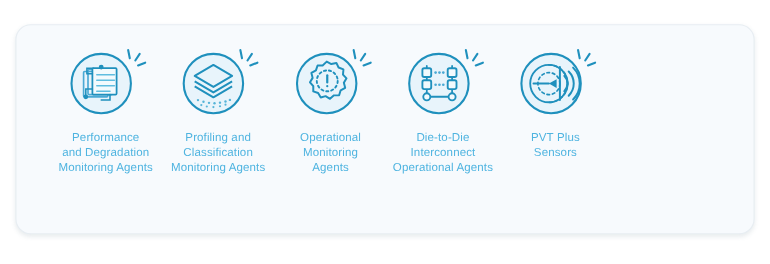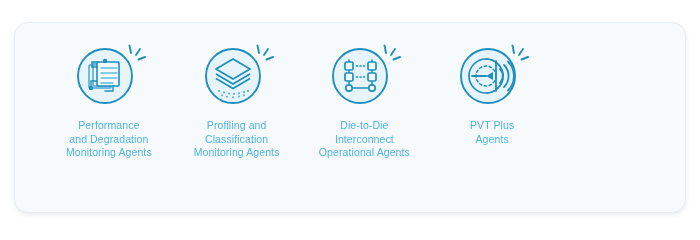--- a/index.html
+++ b/index.html
@@ -153,20 +153,46 @@
             <line x1="64" y1="13" x2="68" y2="7"></line>
             <line x1="66.5" y1="17.5" x2="73" y2="15"></line>
           </g>
         </svg>
       </div>
       <div class="label">Profiling and
 Classification
 Monitoring Agents</div>
     </div>
 
+    <div class="item">
+      <div class="icon-wrap">
+        <svg width="74" height="66" viewBox="0 0 74 66">
+          <circle cx="33" cy="34" r="27" fill="#e8f4fb" stroke="#1f90bd" stroke-width="1.9"></circle>
+          <path d="M33 14
+                   L37.2 16.2 L41.8 15.2 L43.8 19.4 L48.2 21.1 L47.8 25.8
+                   L51 29.2 L48.6 33.3 L49.8 37.8 L45.7 40.1 L44.3 44.6
+                   L39.6 44.7 L36 47.8 L32 45.4 L27.6 46.6 L25.2 42.6
+                   L20.8 41.1 L20.8 36.4 L17.8 32.8 L20.2 28.8 L19.1 24.3
+                   L23.2 22 L24.7 17.5 L29.3 17.5 Z" fill="none" stroke="#1f90bd" stroke-width="1.8" stroke-linejoin="round"></path>
+          <circle cx="33.5" cy="31.5" r="9.5" fill="none" stroke="#1f90bd" stroke-width="1.7" stroke-dasharray="2 2.6" stroke-linecap="round"></circle>
+          <g stroke="#1f90bd" stroke-width="2" stroke-linecap="round">
+            <line x1="33.5" y1="26.5" x2="33.5" y2="33"></line>
+            <line x1="33.5" y1="36.2" x2="33.5" y2="36.3"></line>
+          </g>
+          <g stroke="#1f90bd" stroke-width="1.9" stroke-linecap="round">
+            <line x1="59" y1="11" x2="57.5" y2="3.5"></line>
+            <line x1="64" y1="13" x2="68" y2="7"></line>
+            <line x1="66.5" y1="17.5" x2="73" y2="15"></line>
+          </g>
+        </svg>
+      </div>
+      <div class="label">Operational
+Monitoring
+Agents</div>
+    </div>
 
     <div class="item">
       <div class="icon-wrap">
         <svg width="74" height="66" viewBox="0 0 74 66">
           <circle cx="33" cy="34" r="27" fill="#e8f4fb" stroke="#1f90bd" stroke-width="1.9"></circle>
           <g fill="none" stroke="#1f90bd" stroke-width="1.6" stroke-linecap="round">
             <line x1="22" y1="18" x2="22" y2="49"></line>
             <line x1="45" y1="18" x2="45" y2="49"></line>
           </g>
           <g fill="#f2fafd" stroke="#1f90bd" stroke-width="1.7">
@@ -218,17 +244,17 @@
             <path d="M53 19.5 A20.5 20.5 0 0 1 53 48.5"></path>
           </g>
           <g stroke="#1f90bd" stroke-width="1.9" stroke-linecap="round">
             <line x1="59" y1="11" x2="57.5" y2="3.5"></line>
             <line x1="64" y1="13" x2="68" y2="7"></line>
             <line x1="66.5" y1="17.5" x2="73" y2="15"></line>
           </g>
         </svg>
       </div>
       <div class="label">PVT Plus
-Agents</div>
+Sensors</div>
     </div>
 
   </div>
 </div>
 
 </body></html>

